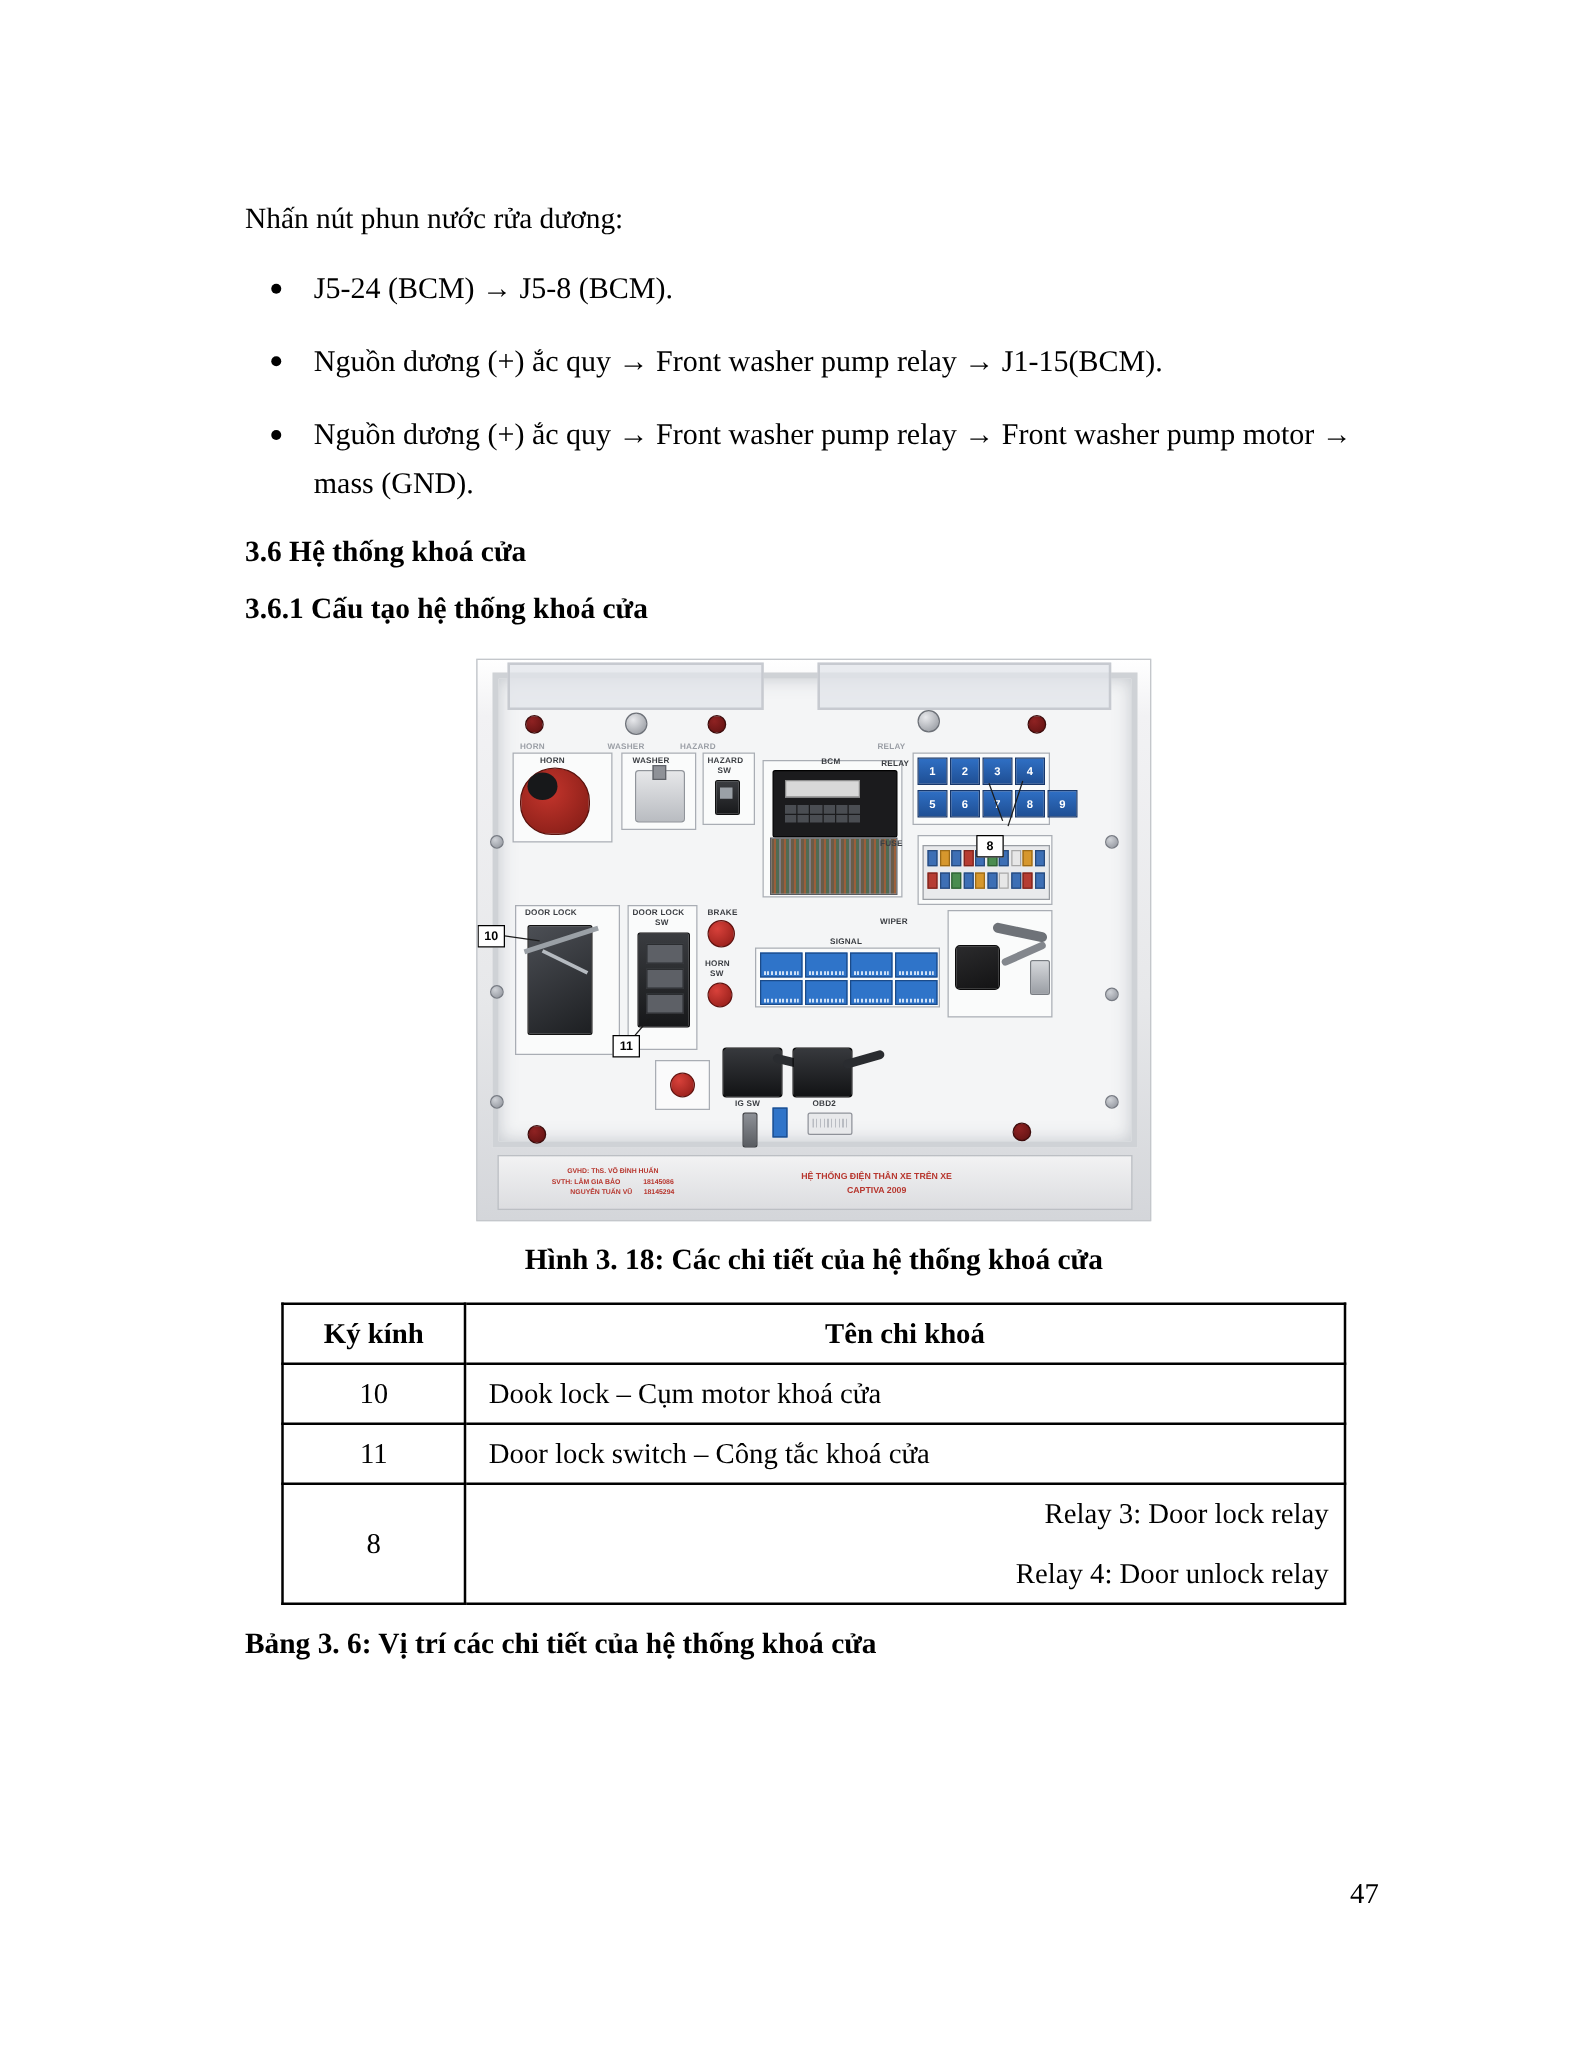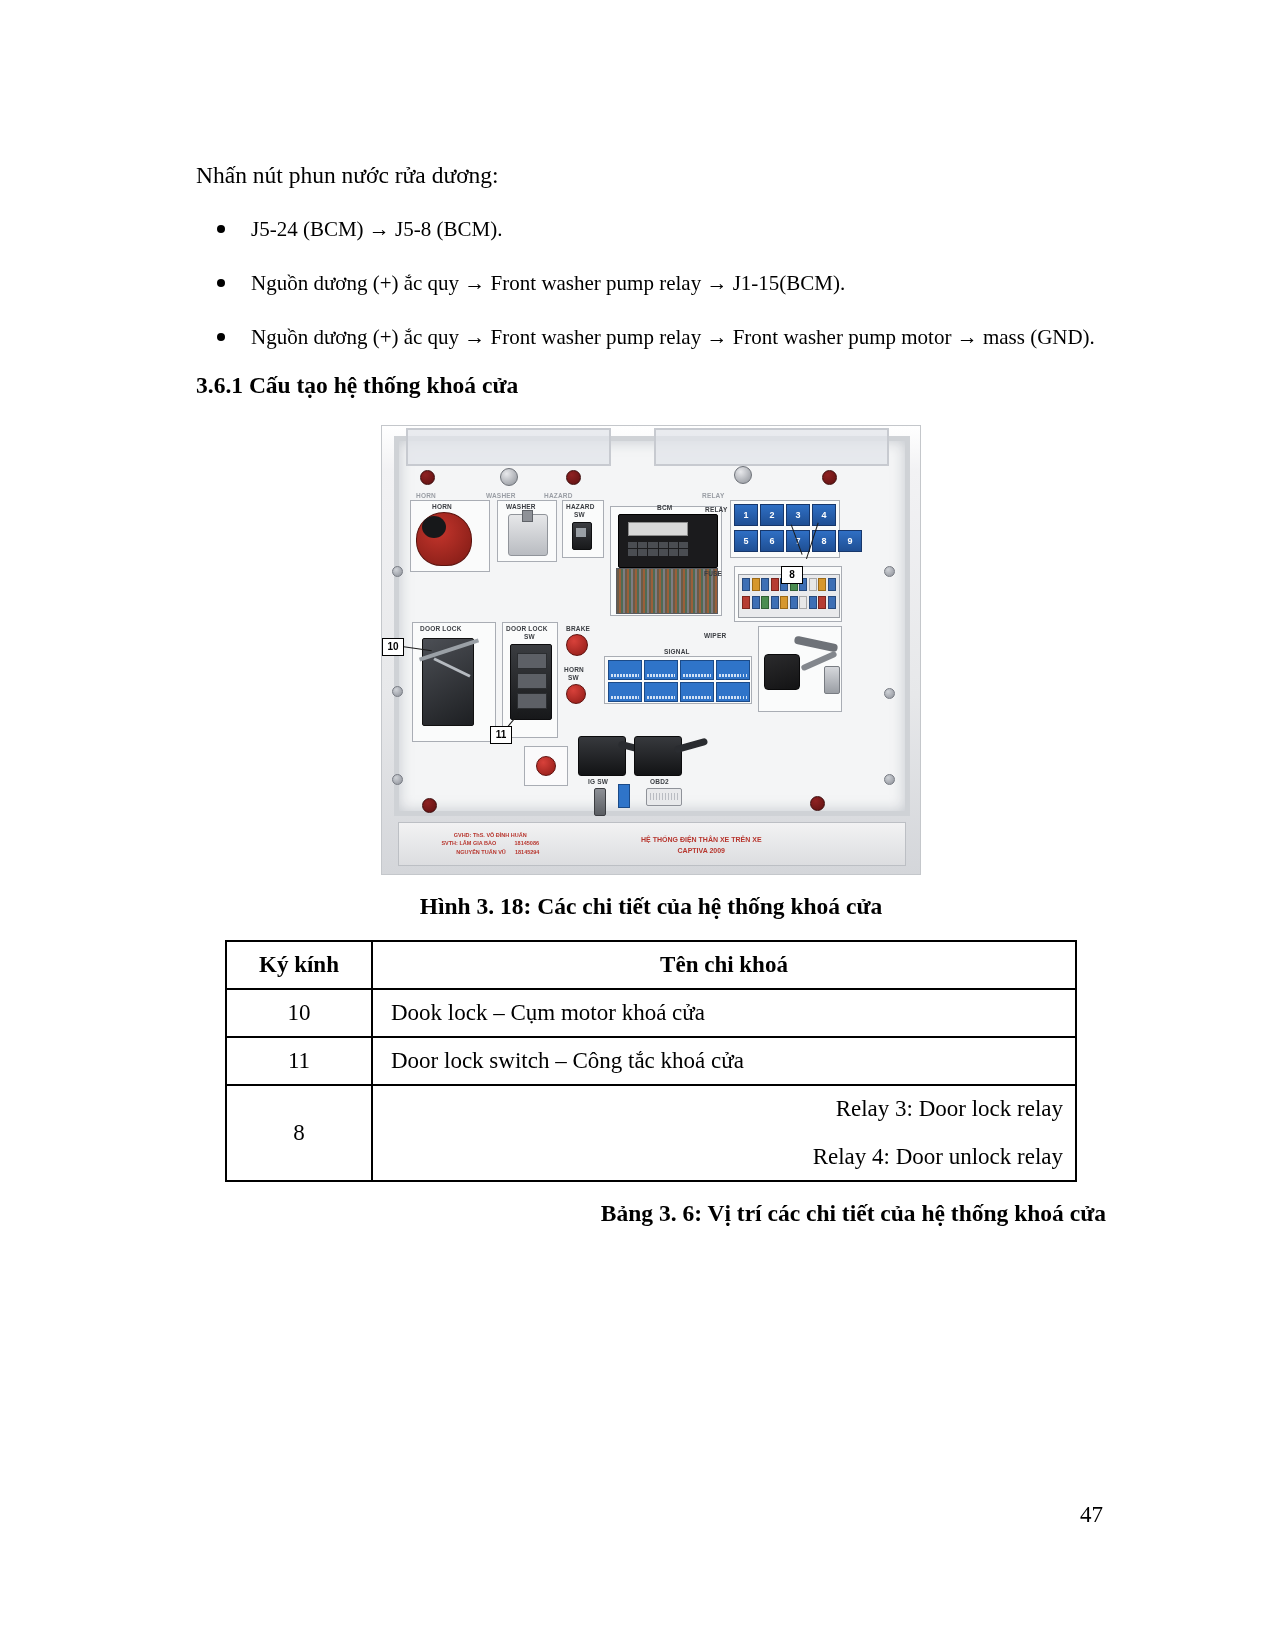--- a/index.html
+++ b/index.html
@@ -32,21 +32,21 @@
     line-height: 1.35;
     margin: 0 0 8px 0;
   }
   ul.bullets {
     list-style: none;
     margin: 6px 0 0 0;
     padding: 0;
   }
   ul.bullets li {
     position: relative;
-    font-size: 21px;
+    font-size: 24px;
     line-height: 1.62;
     padding-left: 55px;
     margin-bottom: 2px;
     margin-top: 20px;
   }
   ul.bullets li .dot {
     position: absolute;
     left: 21px;
     top: 0.62em;
     width: 8px;
@@ -97,21 +97,21 @@
   td.name .sub-line {
     display: block;
     text-align: right;
   }
   td.name .sub-line + .sub-line {
     margin-top: 22px;
   }
   .table-caption {
     font-size: 23.5px;
     font-weight: bold;
-    text-align: right;
+    text-align: left;
     margin-top: 18px;
   }
   .page-number {
     position: absolute;
     right: 172px;
     bottom: 122px;
     font-size: 23px;
   }
   
   .board-photo {
@@ -371,20 +371,21 @@
       <li>
         <span class="dot"></span>
         <span>Nguồn dương (+) ắc quy → Front washer pump relay → J1-15(BCM).</span>
       </li>
       <li>
         <span class="dot"></span>
         <span>Nguồn dương (+) ắc quy → Front washer pump relay → Front washer pump motor → mass (GND).</span>
       </li>
     </ul>
 
+    <p class="heading h2">3.6 Hệ thống khoá cửa</p>
     <p class="heading">3.6.1 Cấu tạo hệ thống khoá cửa</p>
 
     <div class="figure-wrap">
       <div class="board-photo">
         <div class="bp-bg"></div>
         <div class="bp-frame"></div>
         <div class="bp-topcover-l"></div>
         <div class="bp-topcover-r"></div>
 
         <div class="screw" style="left:38px;top:44px;"></div>

